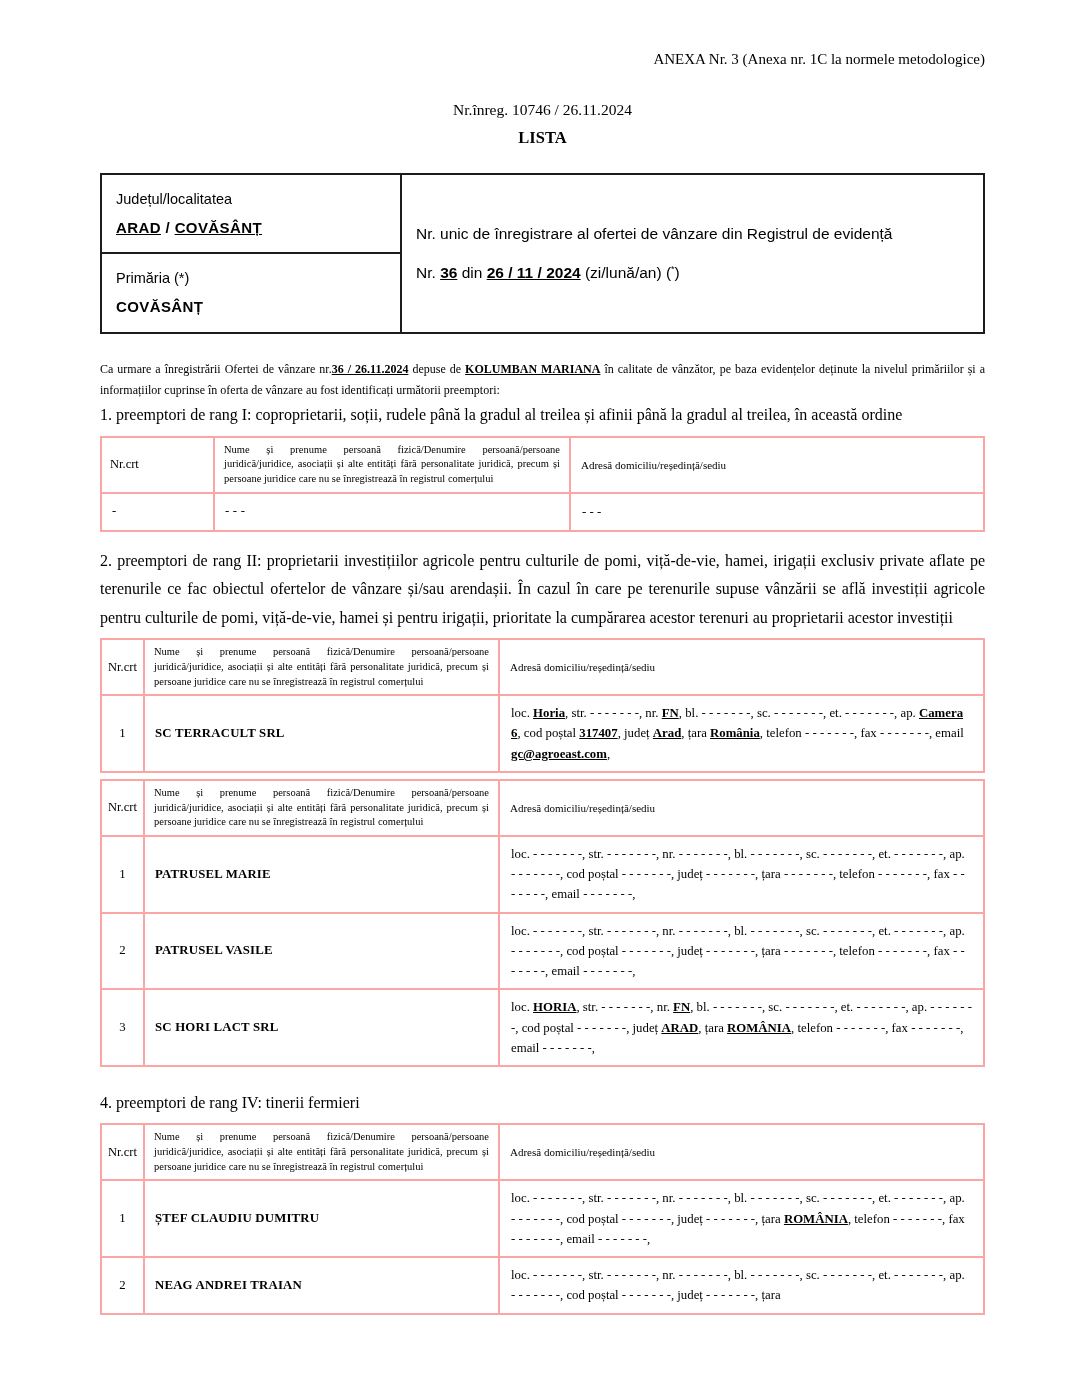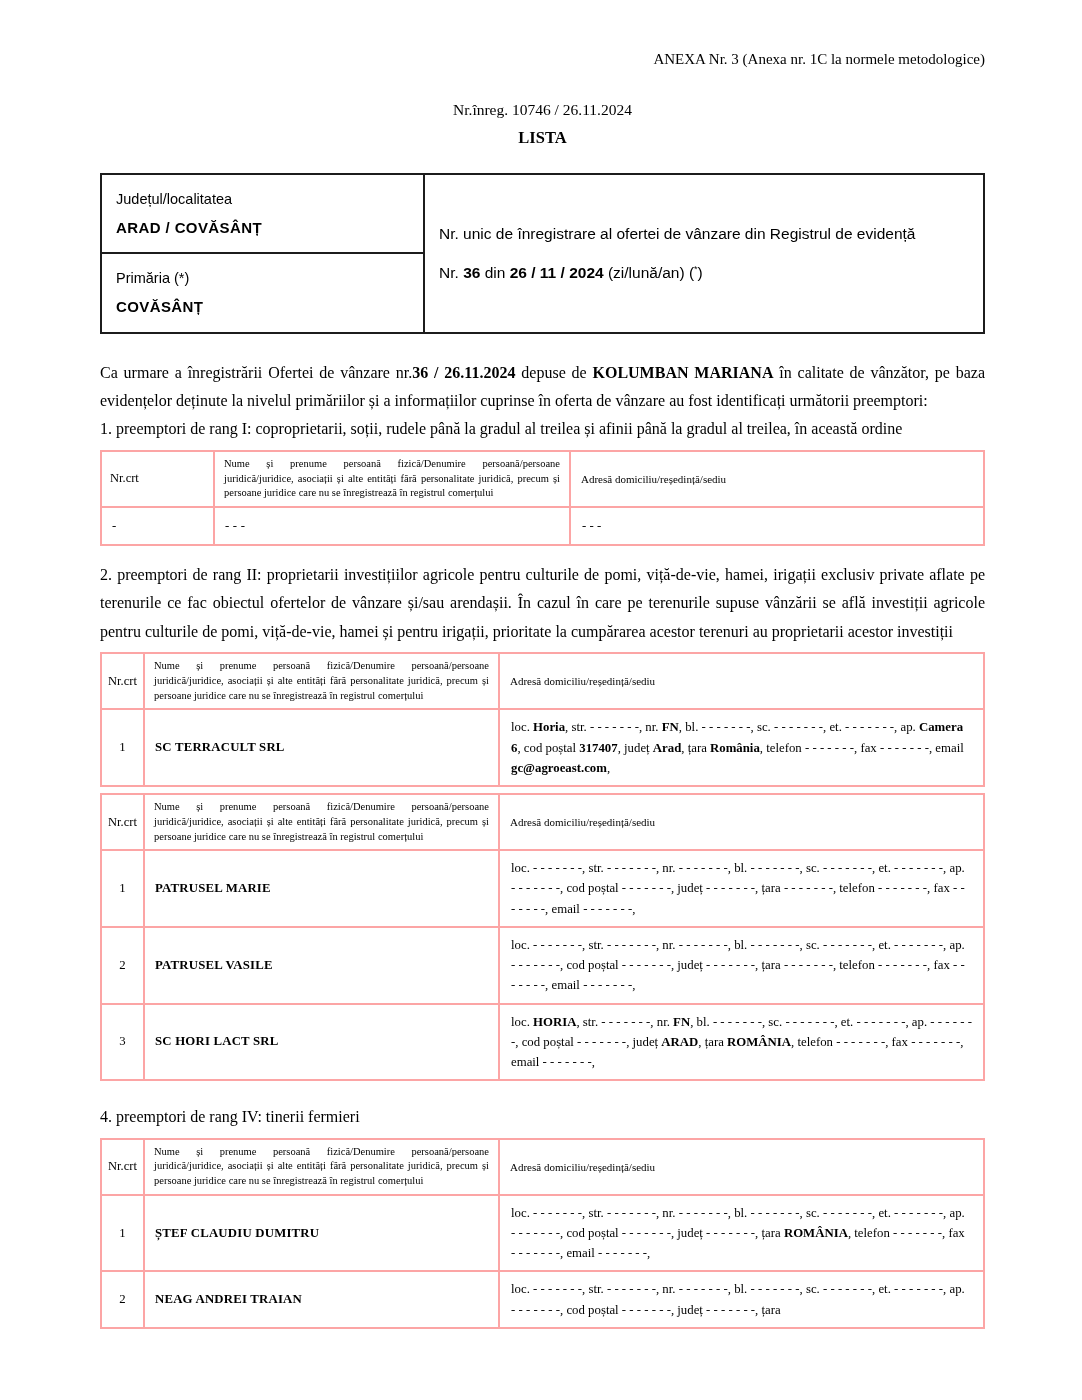--- a/index.html
+++ b/index.html
@@ -14,30 +14,30 @@
   }
   .annex-line { text-align:right; font-size:15px; line-height:1.3; }
   .reg-line   { text-align:center; font-size:15.5px; margin-top:31px; }
   .doc-title  { text-align:center; font-weight:bold; font-size:16.5px; margin-top:9px; }
   .doc-subtitle { text-align:center; font-weight:bold; font-size:16.5px; line-height:1.85; margin-top:3px; }
 
   
   .info-table { width:100%; border-collapse:collapse; margin-top:25px;
                 font-family:"Liberation Sans", sans-serif; }
   .info-table td { border:2px solid #1c1c1c; padding:10px 14px; vertical-align:middle; }
-  .info-left  { width:323px; font-size:14.5px; line-height:1.95; }
+  .info-left  { width:300px; font-size:14.5px; line-height:1.95; }
   .info-left .value { font-weight:bold; font-size:15px; letter-spacing:.4px; }
   .info-right { font-size:15.5px; line-height:2.05; }
   .info-right .reg-label { text-align:justify; }
   .info-right .reg-num { margin-top:7px; }
   sup { font-size:9px; }
 
-  .b { font-weight:bold; }
+  .b { font-weight:bold;text-decoration:underline; }
 
-  .intro { text-align:justify; font-size:16px; line-height:1.78; margin-top:25px; }
+  .intro { text-align:justify; font-size:12px; line-height:1.78; margin-top:25px; }
   .section-heading { text-align:justify; font-size:16px; line-height:1.78; margin-top:15px; }
   .section-heading.first { margin-top:0; }
   .section-heading.last  { margin-top:22px; }
 
   
   .rank-table { width:100%; border-collapse:collapse; table-layout:fixed;
                 margin-top:6px; }
   .rank-table td { border:2px solid #fca5a5; vertical-align:middle; }
   .rank1 .col-nr   { width:113px; }
   .rank1 .col-name { width:356px; }

